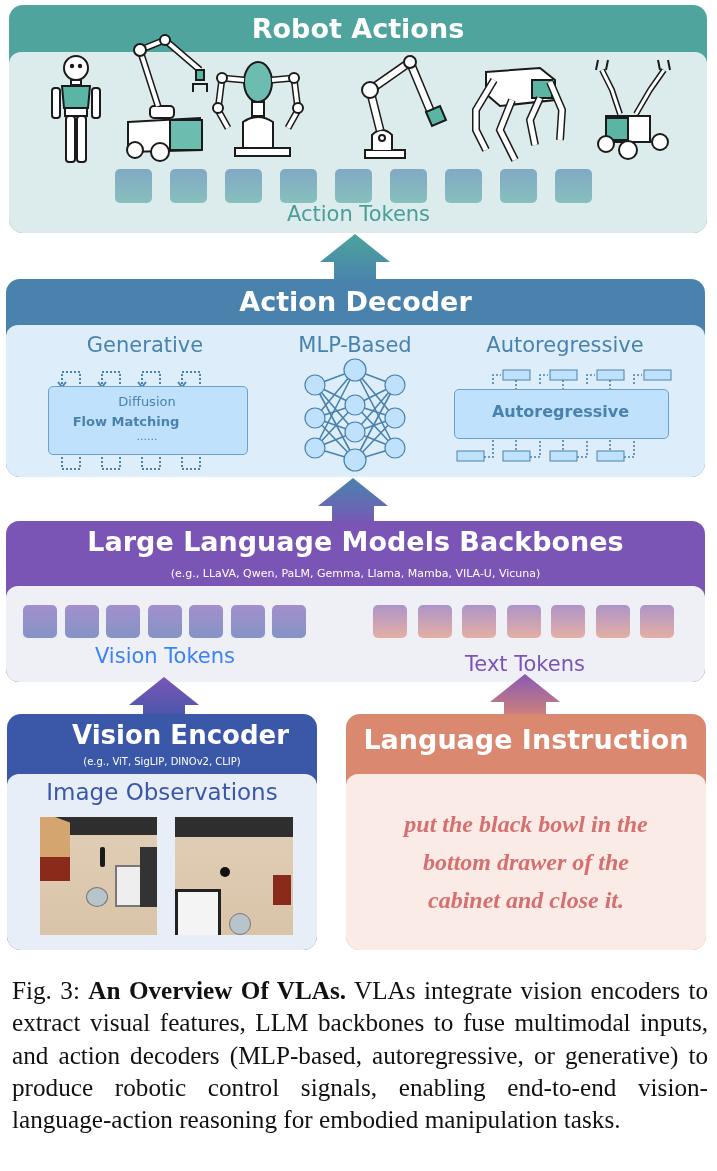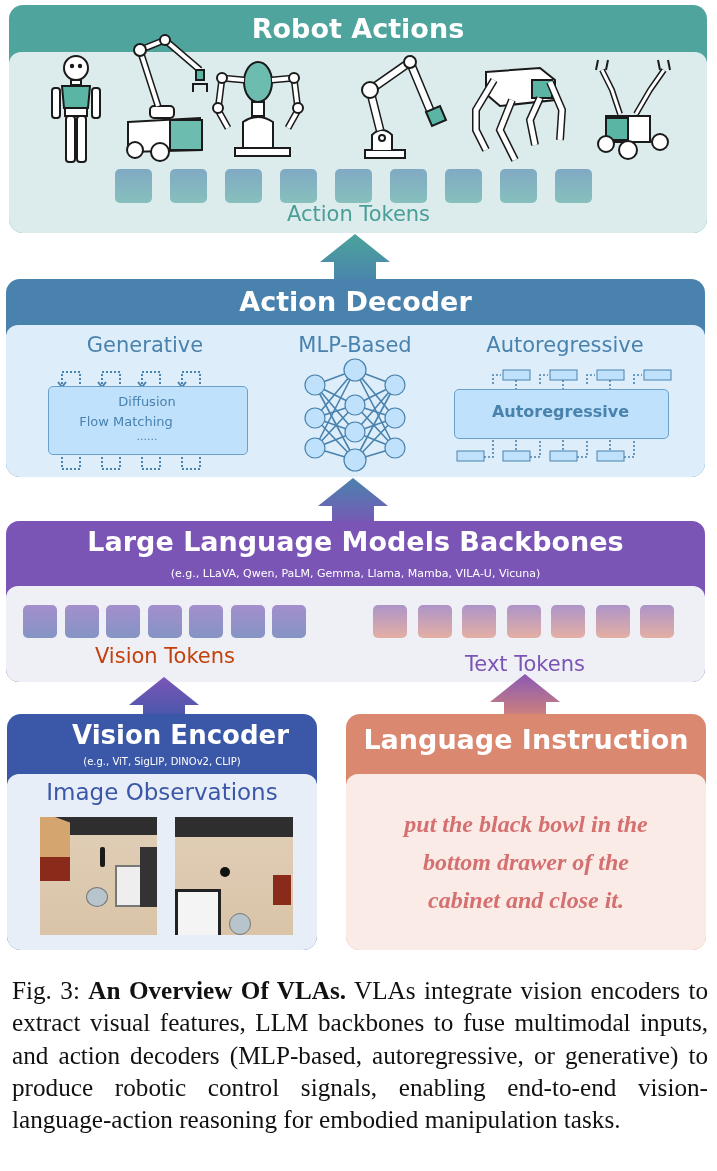--- a/index.html
+++ b/index.html
@@ -142,21 +142,21 @@
   </g>
   <g fill="none" stroke="#4a82ae" stroke-width="2">
       <path d="M18 20 L22 25 L26 20"></path>
       <path d="M58 20 L62 25 L66 20"></path>
       <path d="M98 20 L102 25 L106 20"></path>
       <path d="M138 20 L142 25 L146 20"></path>
     </g>
 </svg>
 <div style="position:absolute;left:48px;top:386px;width:198px;height:67px;background:#bfe1fb;border:1px solid #6aa0cc;border-radius:5px;"></div>
 <div class="lbl" style="left:48px;width:198px;top:394px;font-size:13px;color:#4a82ae;font-weight:normal;">Diffusion</div>
-<div class="lbl" style="left:48px;width:156px;top:414px;font-size:13px;color:#4a82ae;font-weight:normal;">Flow Matching</div>
+<div class="lbl" style="left:48px;width:156px;top:414px;font-size:13px;color:#4a82ae;font-weight:bold;">Flow Matching</div>
 <div class="lbl" style="left:48px;width:198px;top:430px;font-size:11px;color:#4a82ae;font-weight:normal;">......</div>
 
 <svg width="120" height="120" style="left:295px;top:360px;" id="mlp-svg">
     <g>
       <line x1="20" y1="25" x2="60" y2="10" stroke="#4a82ae" stroke-width="1.6"></line>
       <line x1="20" y1="25" x2="60" y2="45" stroke="#4a82ae" stroke-width="1.6"></line>
       <line x1="20" y1="25" x2="60" y2="72" stroke="#4a82ae" stroke-width="1.6"></line>
       <line x1="20" y1="25" x2="60" y2="100" stroke="#4a82ae" stroke-width="1.6"></line>
       <line x1="20" y1="58" x2="60" y2="10" stroke="#4a82ae" stroke-width="1.6"></line>
       <line x1="20" y1="58" x2="60" y2="45" stroke="#4a82ae" stroke-width="1.6"></line>
@@ -245,21 +245,21 @@
   </div>
 <div id="text-tokens">
     <div class="tok" style="left: 373px; top: 605px; width: 34px; height: 33px; background: linear-gradient(rgb(173, 148, 200), rgb(228, 175, 164));"></div>
     <div class="tok" style="left: 417.5px; top: 605px; width: 34px; height: 33px; background: linear-gradient(rgb(173, 148, 200), rgb(228, 175, 164));"></div>
     <div class="tok" style="left: 462px; top: 605px; width: 34px; height: 33px; background: linear-gradient(rgb(173, 148, 200), rgb(228, 175, 164));"></div>
     <div class="tok" style="left: 506.5px; top: 605px; width: 34px; height: 33px; background: linear-gradient(rgb(173, 148, 200), rgb(228, 175, 164));"></div>
     <div class="tok" style="left: 551px; top: 605px; width: 34px; height: 33px; background: linear-gradient(rgb(173, 148, 200), rgb(228, 175, 164));"></div>
     <div class="tok" style="left: 595.5px; top: 605px; width: 34px; height: 33px; background: linear-gradient(rgb(173, 148, 200), rgb(228, 175, 164));"></div>
     <div class="tok" style="left: 640px; top: 605px; width: 34px; height: 33px; background: linear-gradient(rgb(173, 148, 200), rgb(228, 175, 164));"></div>
   </div>
-<div class="lbl" style="left:60px;width:210px;top:644px;font-size:21px;color:#c2410c;font-weight:normal;">Vision Tokens</div>
+<div class="lbl" style="left:60px;width:210px;top:644px;font-size:21px;color:#3b82f6;font-weight:normal;">Vision Tokens</div>
 <div class="lbl" style="left:420px;width:210px;top:652px;font-size:21px;color:#7b55b6;font-weight:normal;">Text Tokens</div>
 
 <svg width="80" height="50" style="left:127px;top:677px;">
   <defs>
       <linearGradient id="ga3" x1="0" y1="0" x2="0" y2="1">
         <stop offset="0" stop-color="#7b55b6"></stop>
         <stop offset="1" stop-color="#3b58a8"></stop>
       </linearGradient>
     </defs>
   <path d="M37 0 L72 28 L58 28 L58 50 L16 50 L16 28 L2 28 Z" fill="url(#ga3)"></path>

